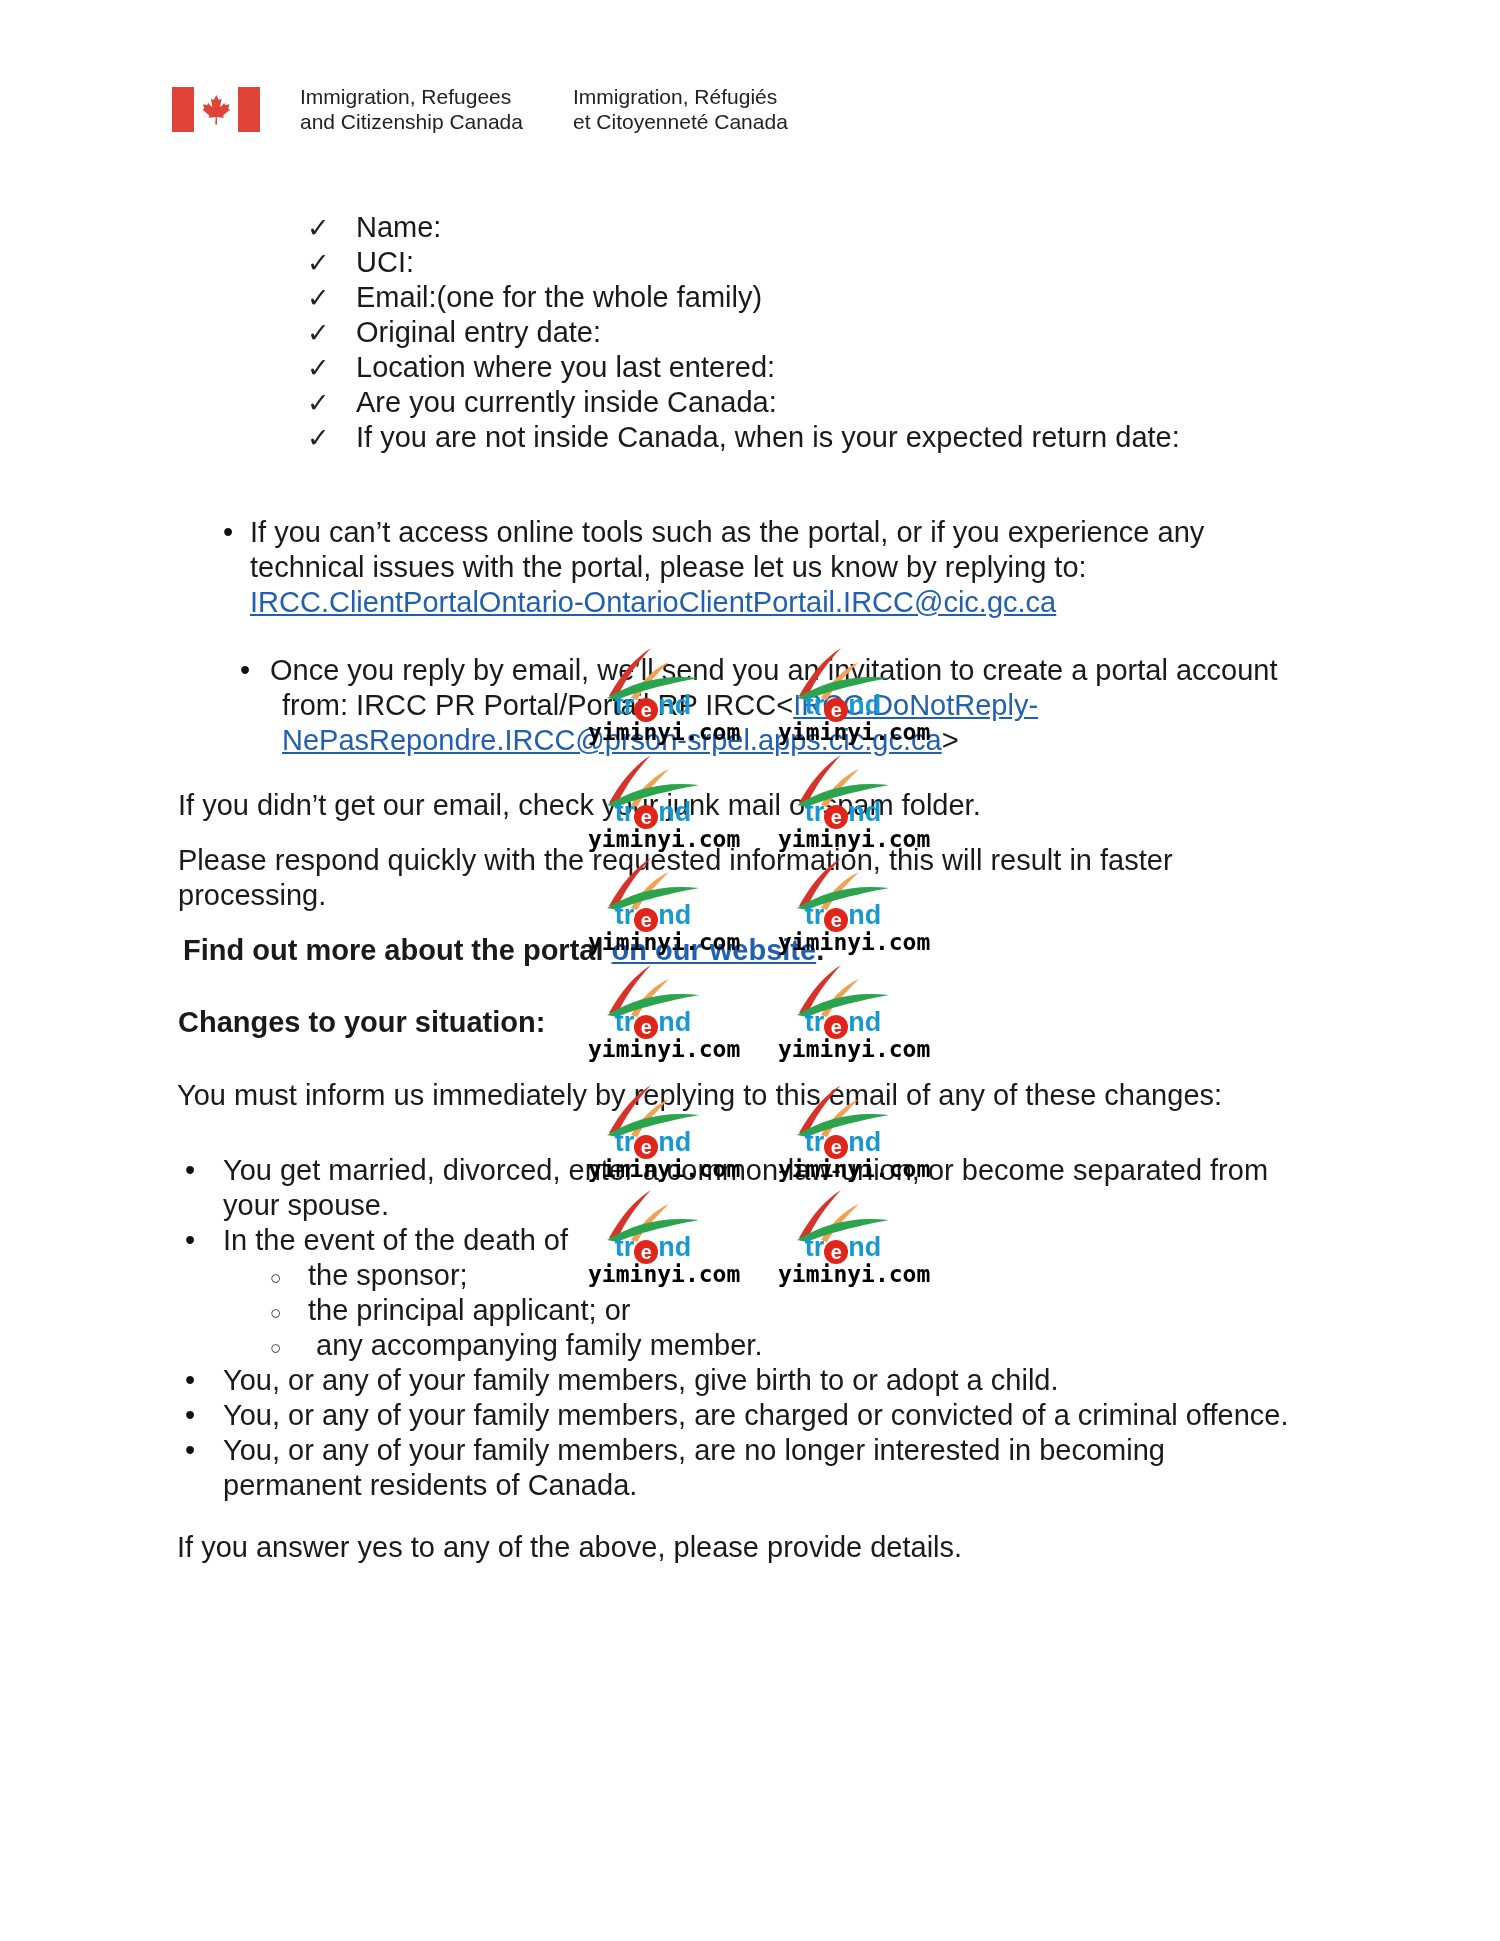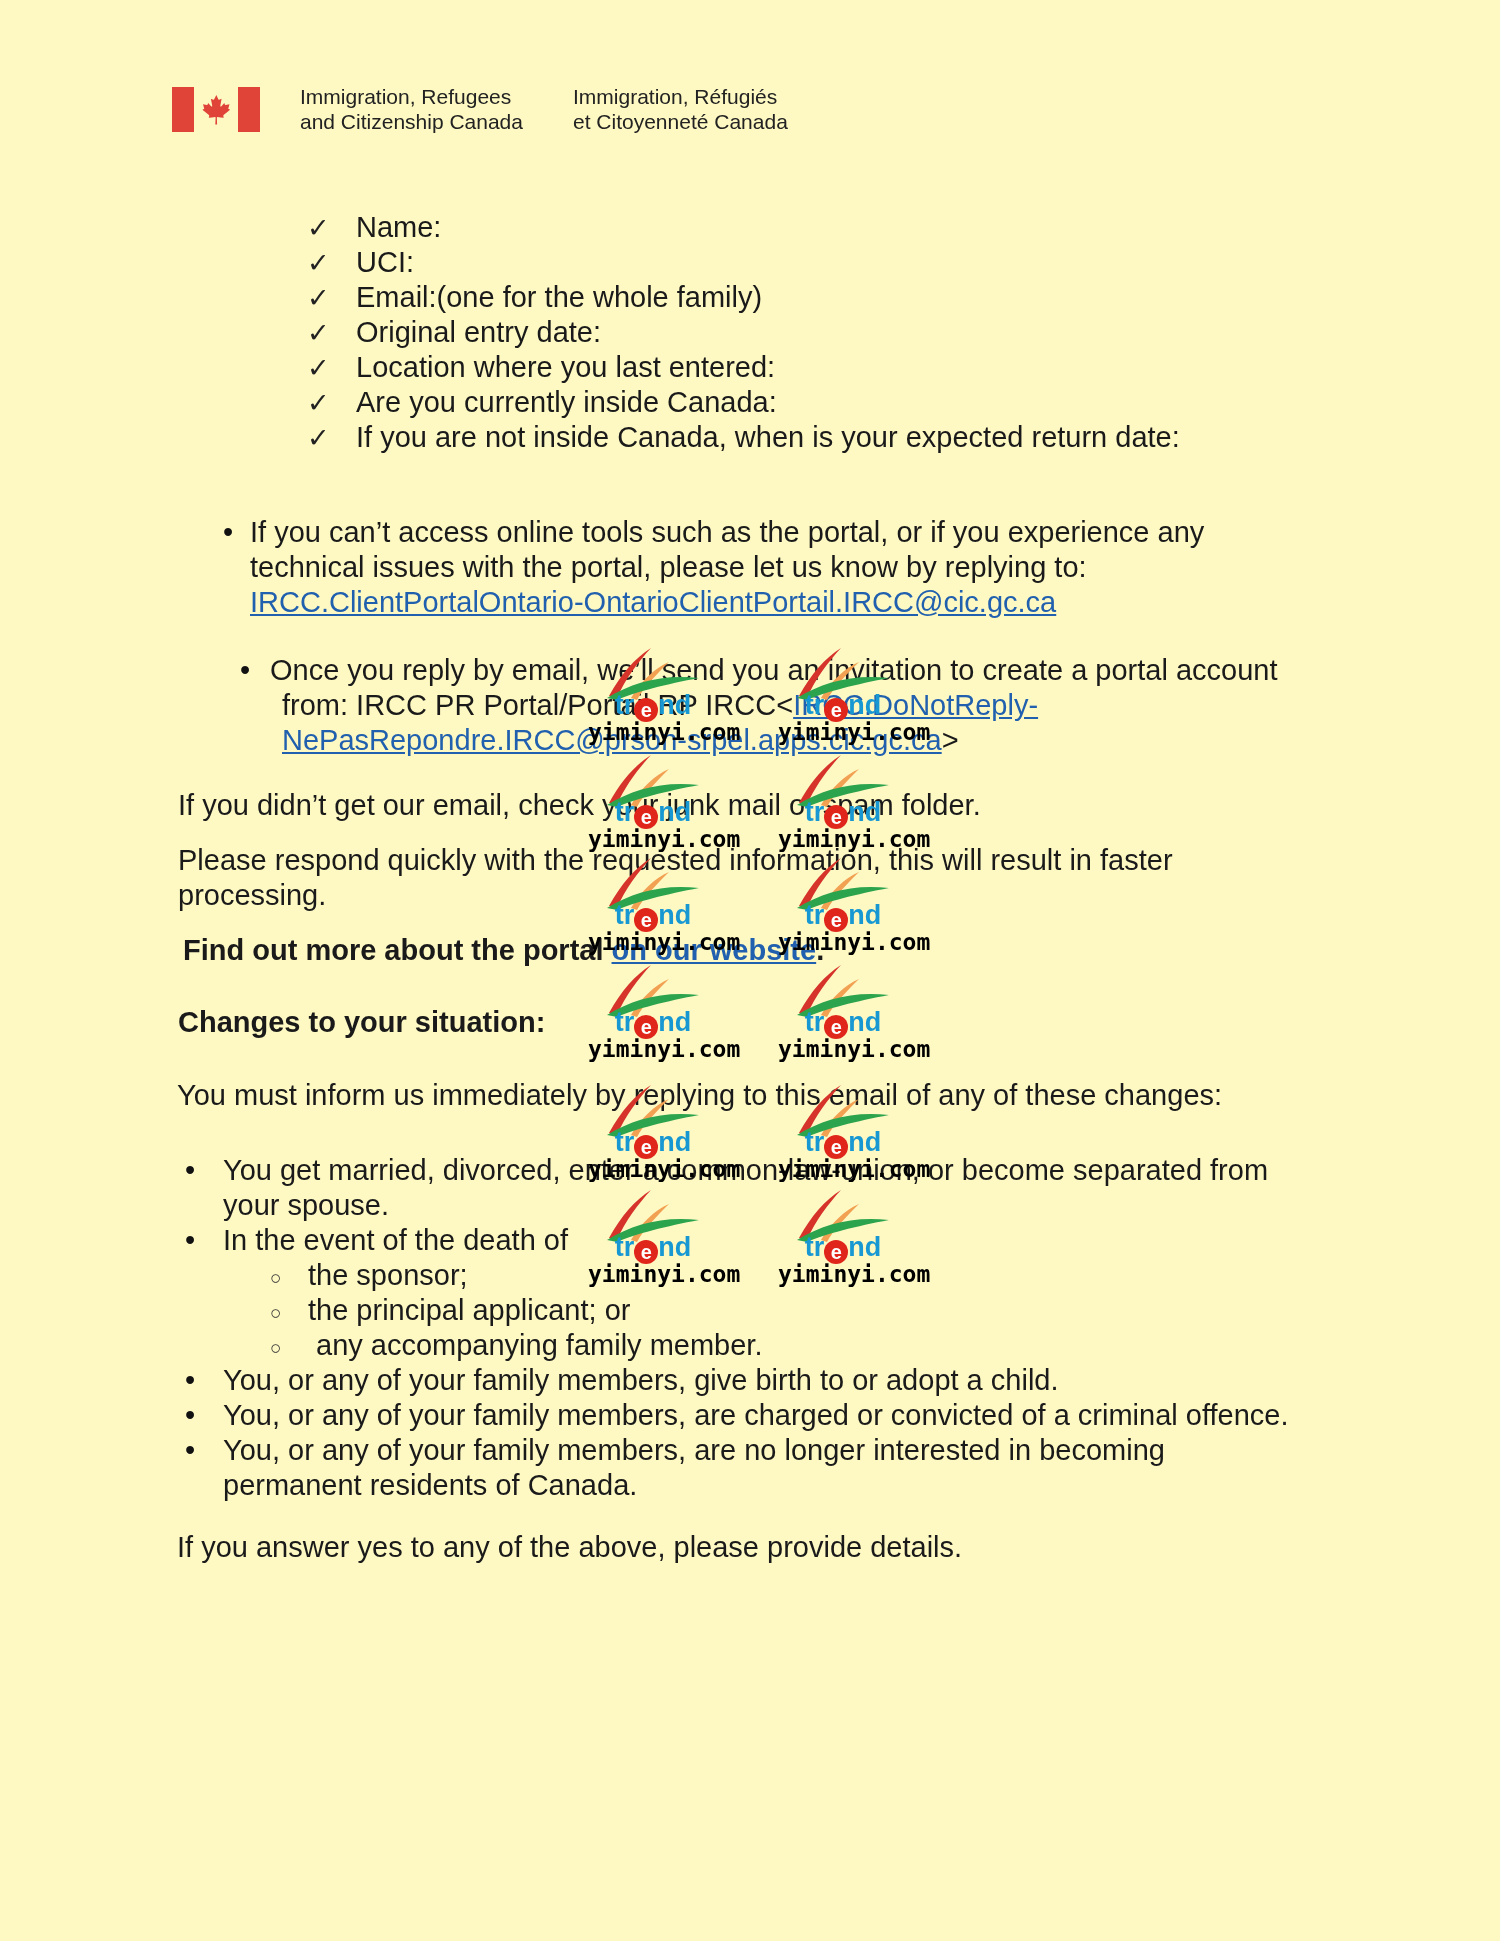--- a/index.html
+++ b/index.html
@@ -1,18 +1,18 @@
 <!DOCTYPE html>
 <html><head>
 <meta charset="utf-8">
 <style>
   html,body{margin:0;padding:0;background:#888;}
   .page{
     position:relative;width:1500px;height:1941px;margin:0 auto;
-    background:#fef9c3;overflow:hidden;
+    background:#ffffff;overflow:hidden;
     font-family:"Liberation Sans",sans-serif;color:#1a1a1a;
     font-size:29px;line-height:35px;
   }
   .abs{position:absolute;white-space:nowrap;}
   
   .gov-header{position:absolute;left:0;top:0;width:100%;height:160px;}
   .flag{position:absolute;left:172px;top:87px;}
   .dept{position:absolute;top:84px;font-size:21px;line-height:25px;color:#222;}
   .dept.en{left:300px;}
   .dept.fr{left:573px;}

